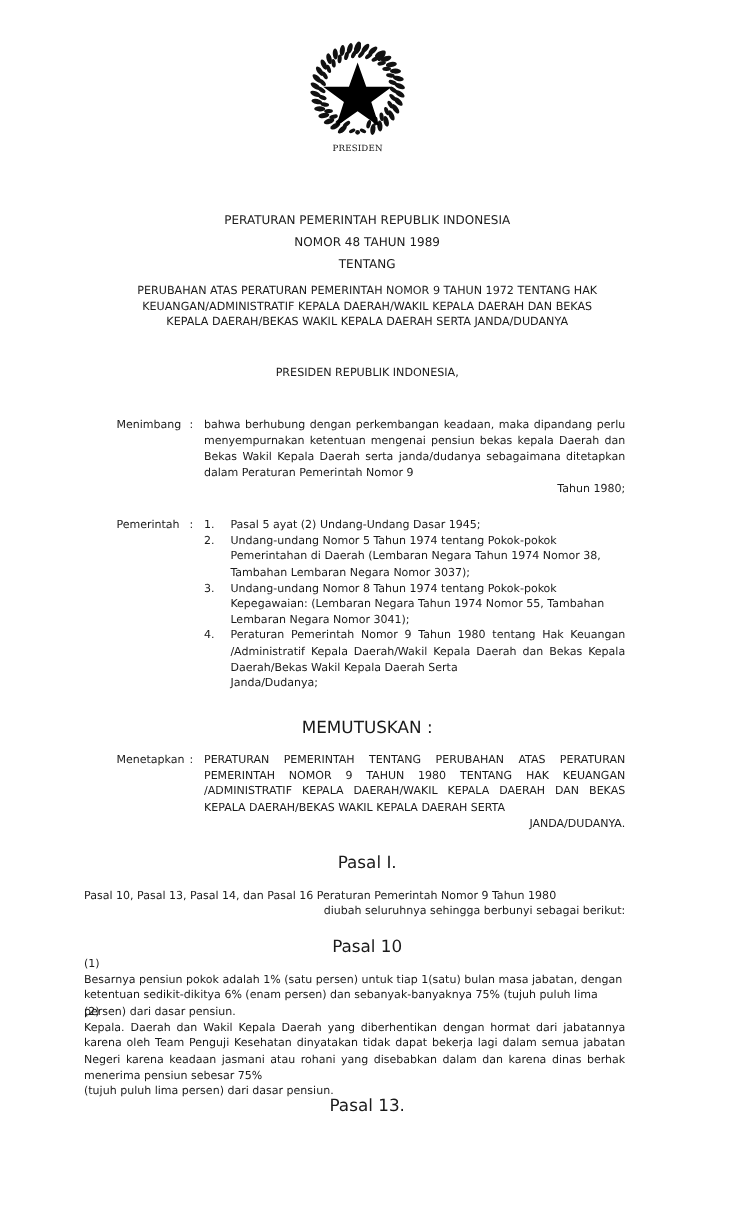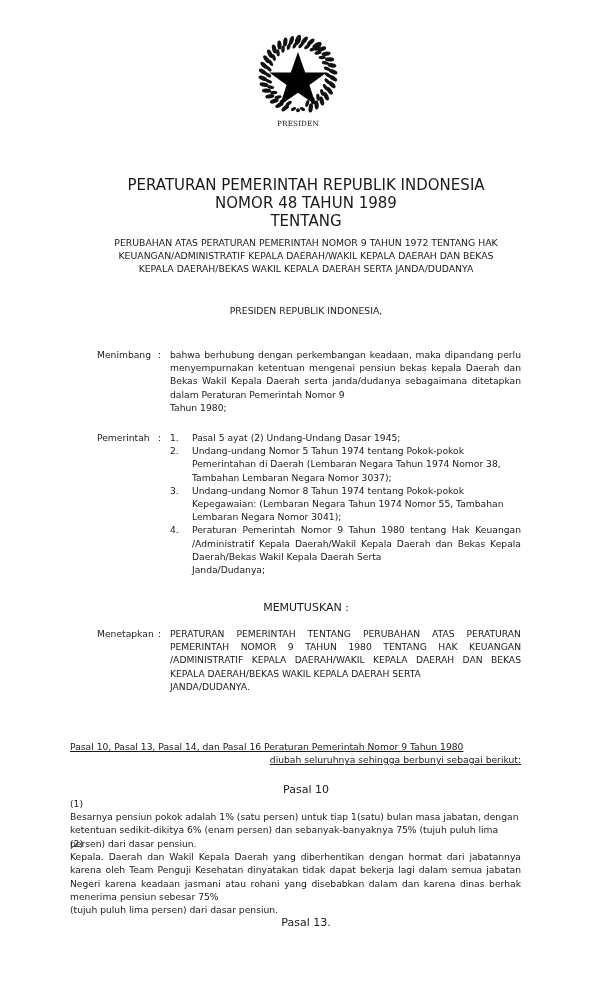--- a/index.html
+++ b/index.html
@@ -46,21 +46,21 @@
 
   
   .title-block {
     position: absolute;
     top: 176px;
     left: 56px;
     width: 500px;
     text-align: center;
   }
   .title-line {
-    font-size: 15px;
+    font-size: 10px;
     line-height: 18px;
     letter-spacing: 0.02px;
   }
   .title-sub {
     font-size: 9.3px;
     line-height: 13.2px;
     margin-top: 6px;
   }
 
   
@@ -97,21 +97,21 @@
   .row .content {
     position: absolute;
     left: 170px;
     top: 0;
     width: 351px;
     font-size: 9.2px;
     line-height: 13.2px;
     text-align: justify;
   }
   .row .content p { margin: 0; }
-  .row .content p:last-child { text-align: left; }
+  .row .content p:last-child { text-align: right; }
 
   
   .numlist { position: relative; }
   .numitem {
     position: relative;
     padding-left: 22px;
     margin: 0;
     text-align: justify;
   }
   .numitem > .num {
@@ -122,34 +122,34 @@
   .numitem > .txt { display: block; }
   .numitem > .txt > span { display: block; }
   .numitem > .txt > span:last-child { text-align: left; }
 
   
   .center-line {
     position: absolute;
     left: 56px;
     width: 500px;
     text-align: center;
-    font-size: 11px;
+    font-size: 14px;
     line-height: 13.2px;
   }
 
   
   .body-para {
     position: absolute;
     left: 70px;
     width: 451px;
     font-size: 9.2px;
     line-height: 13.2px;
     text-align: justify;
   }
-  .body-para p { margin: 0; text-decoration: underline; }
+  .body-para p { margin: 0; }
   .body-para p:last-child { text-align: right; }
 
   
   .clause {
     position: absolute;
     left: 70px;
     width: 451px;
     font-size: 9.2px;
     line-height: 13.2px;
   }
@@ -326,20 +326,21 @@
 
   <div class="row" style="top:627px;">
     <div class="label">Menetapkan</div>
     <div class="colon">:</div>
     <div class="content">
       <p>PERATURAN PEMERINTAH TENTANG PERUBAHAN ATAS PERATURAN PEMERINTAH NOMOR 9 TAHUN 1980 TENTANG HAK KEUANGAN /ADMINISTRATIF KEPALA DAERAH/WAKIL KEPALA DAERAH DAN BEKAS KEPALA DAERAH/BEKAS WAKIL KEPALA DAERAH SERTA</p>
       <p>JANDA/DUDANYA.</p>
     </div>
   </div>
 
+  <div class="center-line" style="top:713px;">Pasal I.</div>
 
   <div class="body-para" style="top:740px;">
     <p>Pasal 10, Pasal 13, Pasal 14, dan Pasal 16 Peraturan Pemerintah Nomor 9 Tahun 1980</p>
     <p>diubah seluruhnya sehingga berbunyi sebagai berikut:</p>
   </div>
 
   <div class="center-line" style="top:783px;">Pasal 10</div>
 
   <div class="clause" style="top:797px;">
     <span class="cnum">(1)</span>

